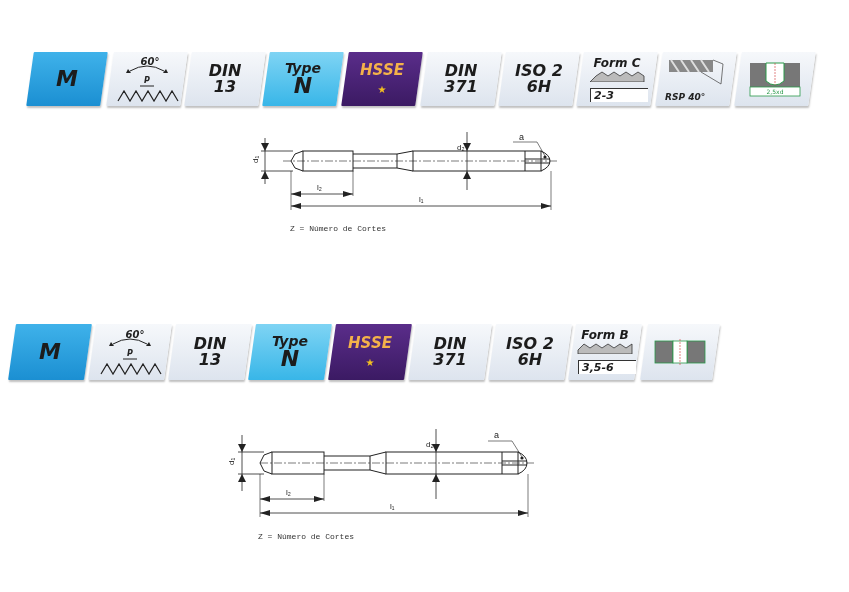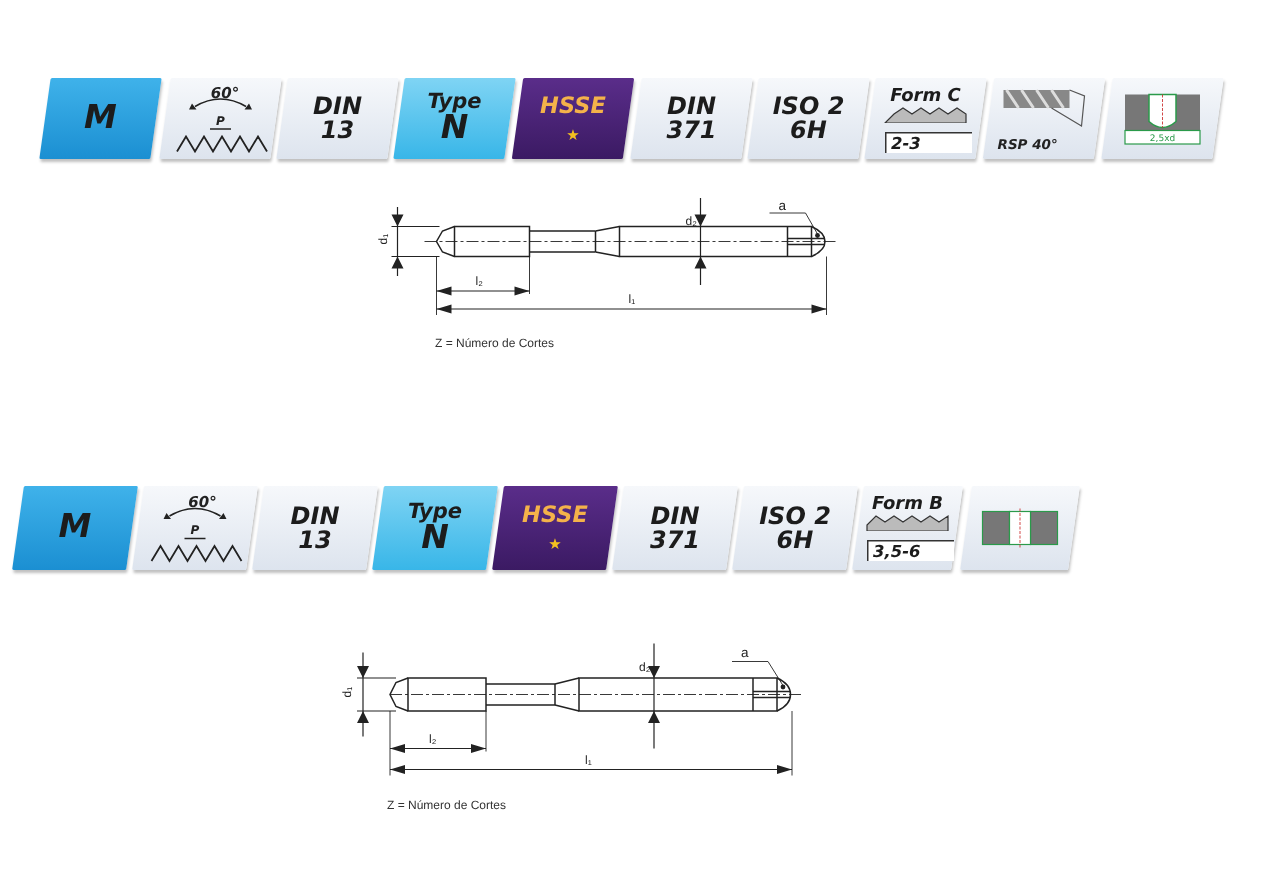--- a/index.html
+++ b/index.html
@@ -21,21 +21,21 @@
   .big { font-size: 22px; }
   .mid { font-size: 16px; }
   .small { font-size: 12px; }
   .hsse { color: #f4b24a; font-size: 15px; }
   .star { color: #f4c020; font-size: 10px; margin-top: 6px; }
   .form-box { position: absolute; left: 8px; top: 4px; width: 58px; height: 46px; }
   .form-title { font-size: 12px; font-weight: bold; font-style: italic; font-family: "DejaVu Sans", sans-serif; color: #1c1c1c; text-align: center; }
   .form-range { position: absolute; left: 2px; bottom: 0; width: 54px; border-top: 1px solid #333; border-left: 1px solid #333; font-size: 11px; font-style: italic; font-weight: bold; color:#1c1c1c; font-family: "DejaVu Sans", sans-serif; padding-left: 3px; background:#fff; }
   .rsp { position: absolute; bottom: 4px; left: 6px; font-size: 9px; font-weight: bold; font-style: italic; color: #222; font-family: "DejaVu Sans", sans-serif; }
   .diagram { position: absolute; }
-  .caption { position: absolute; font-size: 8px; color: #333; font-family: Liberation Sans, sans-serif; }
+  .caption { position: absolute; font-size: 8px; color: #333; font-family: Liberation Mono, monospace; }
 </style>
 </head>
 <body>
 
 <div class="section" style="top:0;height:300px;">
   <div class="badge-row" style="left:0;top:52px;width:849px;">
     <div class="badge blue" style="left:30px;">
       <div class="inner">
           <span class="txt big">M</span>
         </div>

